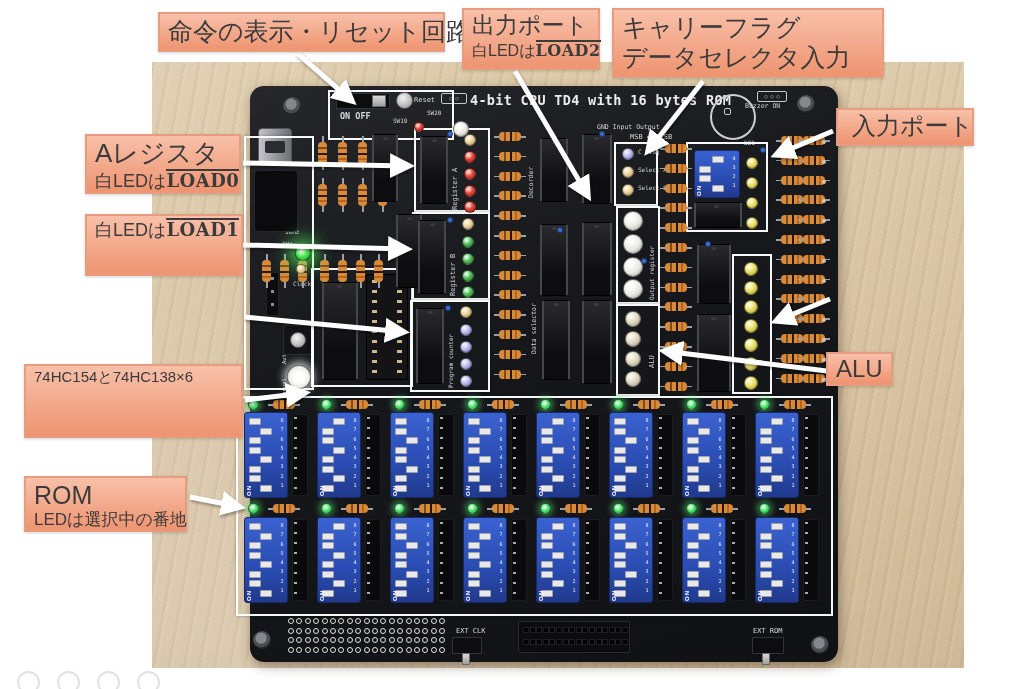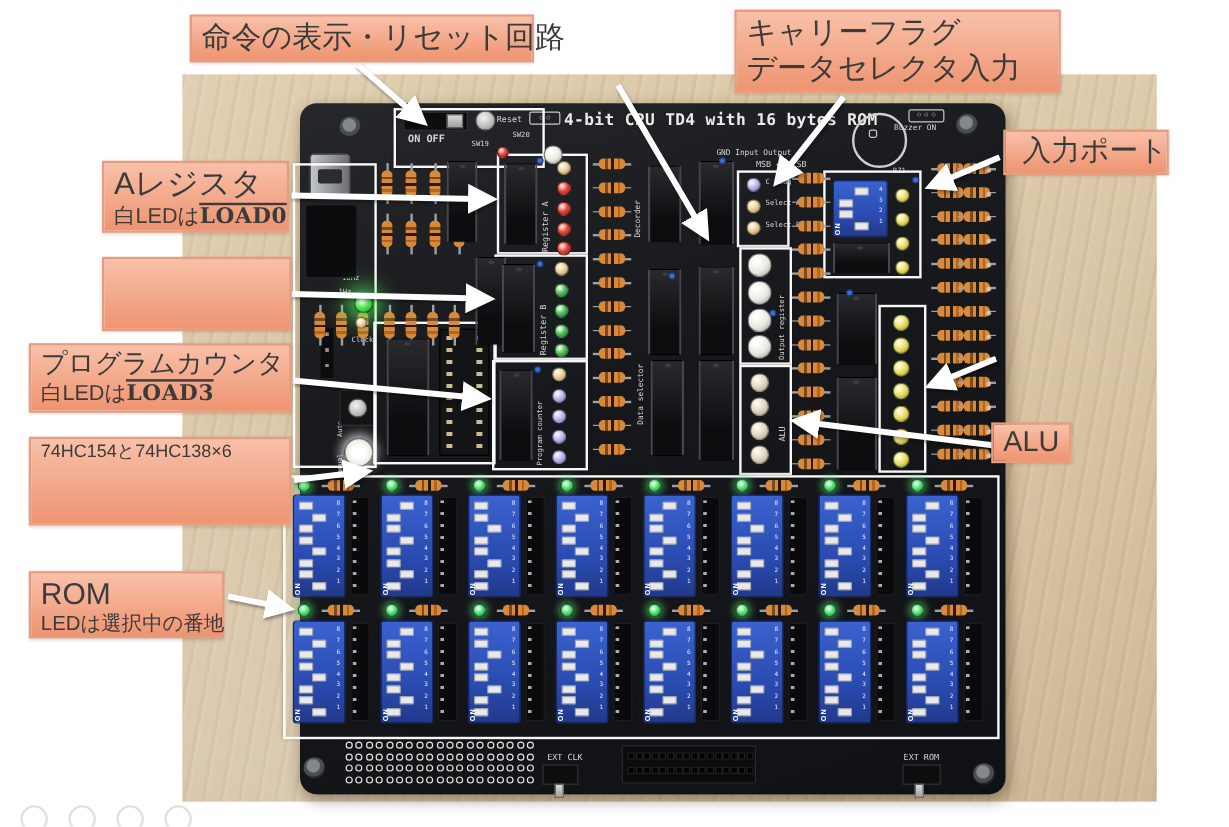--- a/index.html
+++ b/index.html
@@ -798,36 +798,37 @@
     <line x1="244" y1="317" x2="404" y2="332" stroke="#fff" stroke-width="5" marker-end="url(#ah)"></line>
     <line x1="245" y1="400" x2="305" y2="393" stroke="#fff" stroke-width="5" marker-end="url(#ah)"></line>
     <line x1="190" y1="497" x2="240" y2="507" stroke="#fff" stroke-width="5" marker-end="url(#ah)"></line>
     <line x1="830" y1="299" x2="776" y2="321" stroke="#fff" stroke-width="5" marker-end="url(#ah)"></line>
     <line x1="827" y1="371" x2="664" y2="351" stroke="#fff" stroke-width="5" marker-end="url(#ah)"></line>
   </svg>
 
   <div class="lbl" style="left:158px;top:12px;width:287px;height:40px;text-align:center;">
     <div class="t1">命令の表示・リセット回路</div>
   </div>
+  <div class="lbl" style="left:462px;top:8px;width:138px;height:62px;">
+    <div class="t1" style="font-size:23px;">出力ポート</div>
+    <div class="t2" style="font-size:16px;"><span>白LEDは</span><span class="ovl" style="font-size:16px;">LOAD2</span></div>
+  </div>
   <div class="lbl" style="left:836px;top:108px;width:138px;height:38px;padding-left:14px;">
     <div class="t1" style="font-size:24px;">入力ポート</div>
   </div>
   <div class="lbl" style="left:612px;top:8px;width:272px;height:70px;">
     <div class="t1">キャリーフラグ</div>
     <div class="t1">データセレクタ入力</div>
   </div>
   <div class="lbl" style="left:85px;top:134px;width:156px;height:60px;">
     <div class="t1" style="font-size:26px;">Aレジスタ</div>
     <div class="t2"><span>白LEDは</span><span class="ovl" style="font-size:18px;">LOAD0</span></div>
   </div>
   <div class="lbl" style="left:85px;top:214px;width:158px;height:62px;">
-  </div>
-  <div class="lbl" style="left:24px;top:286px;width:219px;height:58px;">
-    <div class="t1" style="font-size:22px;">プログラムカウンタ</div>
-    <div class="t2"><span>白LEDは</span><span class="ovl" style="font-size:18px;">LOAD3</span></div>
+    <div class="t2"><span>白LEDは</span><span class="ovl" style="font-size:18px;">LOAD1</span></div>
   </div>
   <div class="lbl" style="left:24px;top:364px;width:219px;height:74px;">
     <div class="t3">74HC154と74HC138×6</div>
   </div>
   <div class="lbl" style="left:24px;top:476px;width:163px;height:56px;">
     <div class="t1" style="font-size:25px;">ROM</div>
     <div class="t2" style="font-size:17px;">LEDは選択中の番地</div>
   </div>
   <div class="lbl" style="left:826px;top:352px;width:67px;height:34px;padding:1px 8px;">
     <div class="t1" style="font-size:24px;">ALU</div>

